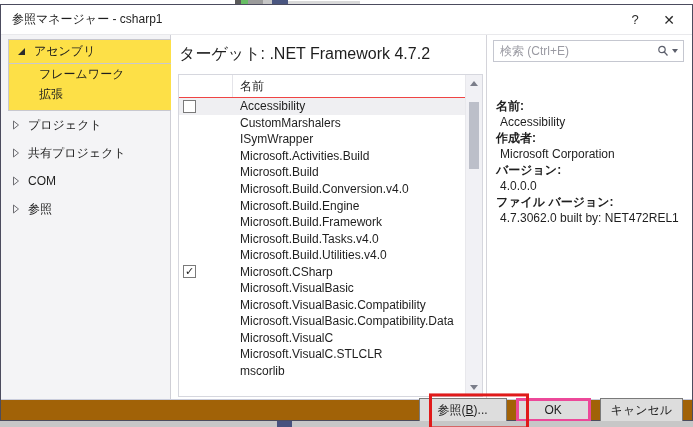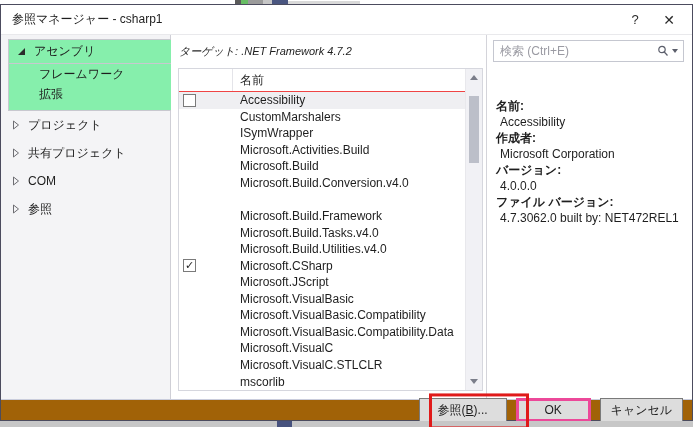--- a/index.html
+++ b/index.html
@@ -28,33 +28,33 @@
   .title { font-size:12px; }
   .win-btns { margin-left:auto; display:flex; }
   .win-btn { width:34px; height:29px; display:flex; align-items:center; justify-content:center;
              font-size:13px; color:#2b2b2b; cursor:default; }
   .win-btn.close { margin-right:6px; font-size:14px; }
 
   .dlg-body { flex:1; display:flex; min-height:0; border-top:1px solid #e9e9ec; }
 
   
   .sidebar { flex:none; width:170px; background:#f4f4f6; border-right:1px solid #cfcfd6; padding-top:4px; }
-  .group-box { margin-left:7px; width:163px; background:#86efac; border:1px solid #c8c8cf; border-right:none; padding-bottom:6px; }
+  .group-box { margin-left:7px; width:163px; background:#fde047; border:1px solid #c8c8cf; border-right:none; padding-bottom:6px; }
   .group-header { height:24px; display:flex; align-items:center; padding-left:9px;
                   font-size:12px; border-bottom:1px solid #c8c8cf; }
   .tri-expanded { width:0; height:0; border-left:7px solid transparent; border-bottom:7px solid #2b2b2b;
                   display:inline-block; margin-right:9px; }
   .group-child { height:20px; display:flex; align-items:center; padding-left:30px; font-size:12px; }
   .side-item { height:28px; display:flex; align-items:center; padding-left:11px; font-size:12px; }
   .side-item:first-of-type { margin-top:12px; }
   .side-item svg { margin-right:8px; }
 
   
   .middle { flex:1; background:#fff; padding:6px 3px 0 7px; min-width:0; }
-  .target-line { font-size:11px; margin:3px 0 9px 1px;font-style:italic; }
+  .target-line { font-size:16px; margin:3px 0 9px 1px; }
   .assembly-table { position:relative; height:323px; border:1px solid #d6d7de; background:#fff; overflow:hidden; }
   .thead { height:23px; display:flex; align-items:stretch; border-bottom:1px solid #ef4444; }
   .thead .cb-col { flex:none; width:54px; border-right:1px solid #e4e4e9; }
   .thead .name-col { display:flex; align-items:center; padding-left:7px; font-size:12px; }
   .tbody { height:298px; overflow:hidden; }
   .row { height:16.55px; display:flex; align-items:center; font-size:12px; }
   .row.selected { background:#efeff2; }
   .cb-cell { flex:none; width:54px; display:flex; align-items:center; padding-left:4px; height:100%; }
   .checkbox { width:13px; height:13px; border:1px solid #7a7a7a; background:#fff;
               font-size:11px; line-height:11px; text-align:center; color:#1e1e1e; }
@@ -184,42 +184,39 @@
               <div class="row">
                 <span class="cb-cell"></span>
                 <span class="name">Microsoft.Build</span>
               </div>
               <div class="row">
                 <span class="cb-cell"></span>
                 <span class="name">Microsoft.Build.Conversion.v4.0</span>
               </div>
               <div class="row">
                 <span class="cb-cell"></span>
+                <span class="name">Microsoft.Build.Engine</span>
               </div>
               <div class="row">
                 <span class="cb-cell"></span>
                 <span class="name">Microsoft.Build.Framework</span>
               </div>
               <div class="row">
                 <span class="cb-cell"></span>
                 <span class="name">Microsoft.Build.Tasks.v4.0</span>
               </div>
               <div class="row">
                 <span class="cb-cell"></span>
                 <span class="name">Microsoft.Build.Utilities.v4.0</span>
               </div>
               <div class="row">
                 <span class="cb-cell">
                   <span class="checkbox">✓</span>
                 </span>
                 <span class="name">Microsoft.CSharp</span>
-              </div>
-              <div class="row">
-                <span class="cb-cell"></span>
-                <span class="name">Microsoft.JScript</span>
               </div>
               <div class="row">
                 <span class="cb-cell"></span>
                 <span class="name">Microsoft.VisualBasic</span>
               </div>
               <div class="row">
                 <span class="cb-cell"></span>
                 <span class="name">Microsoft.VisualBasic.Compatibility</span>
               </div>
               <div class="row">

